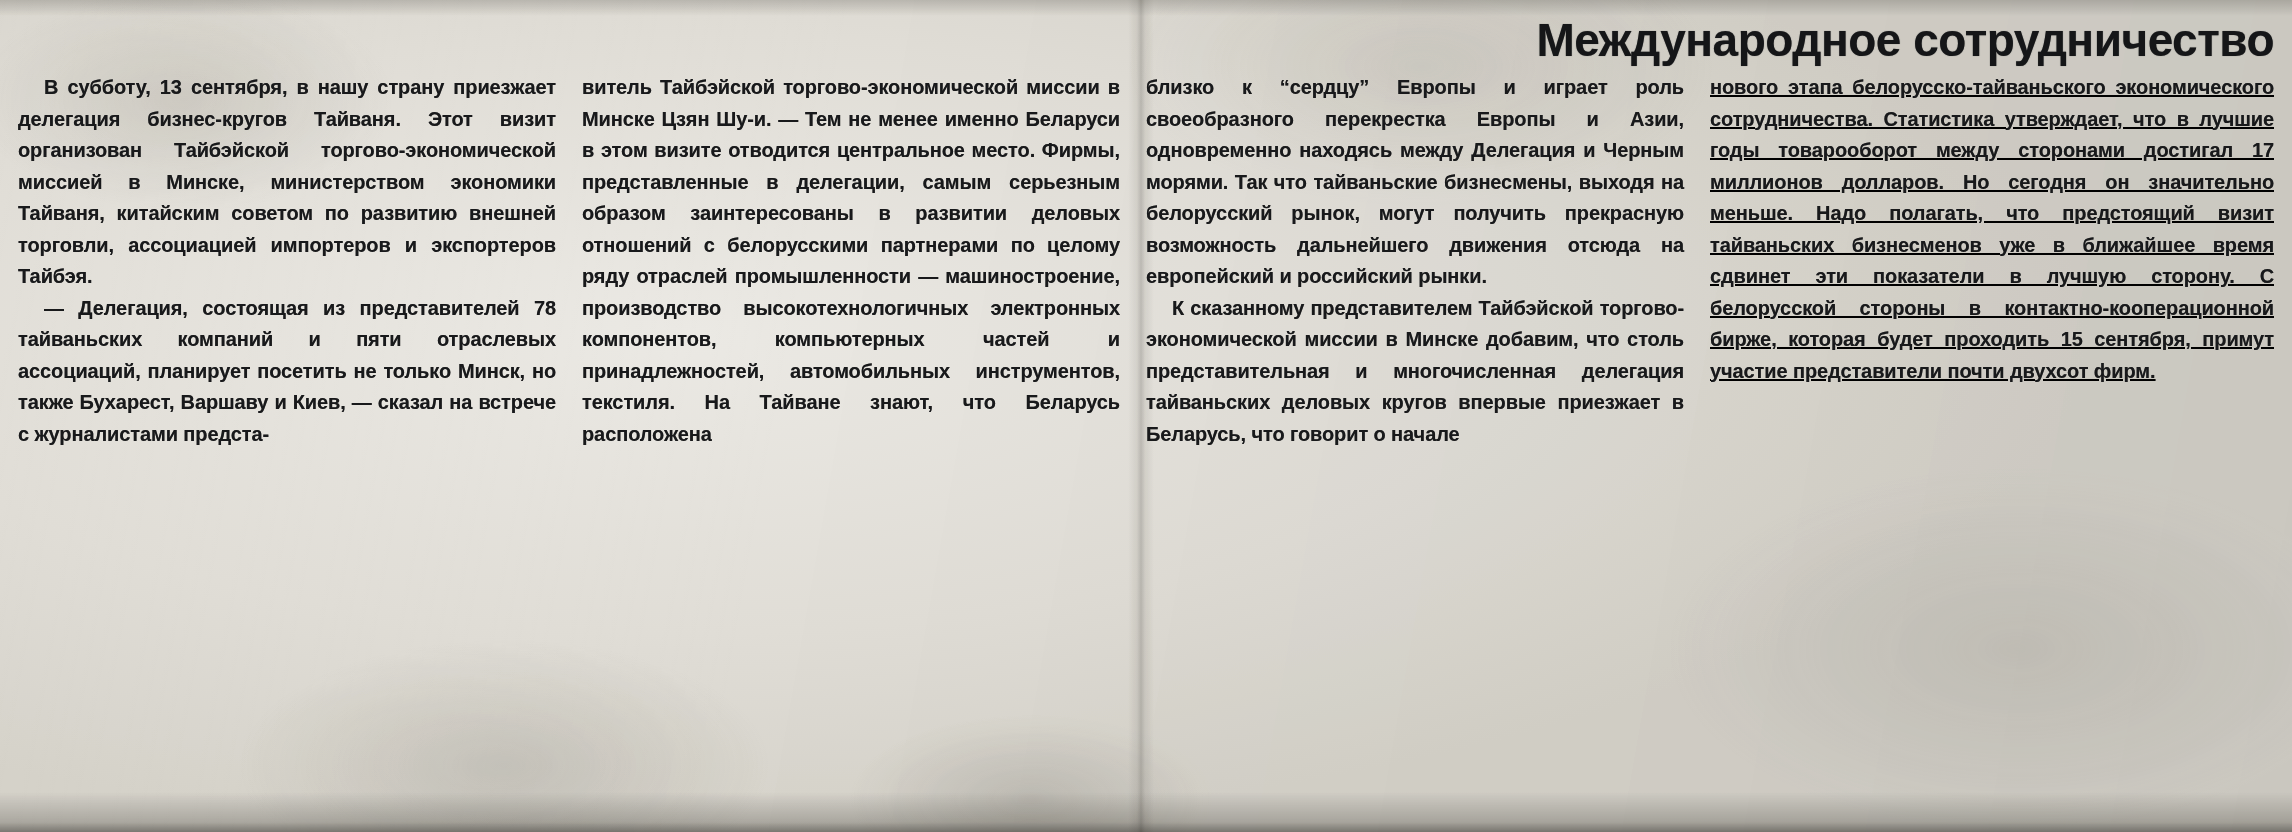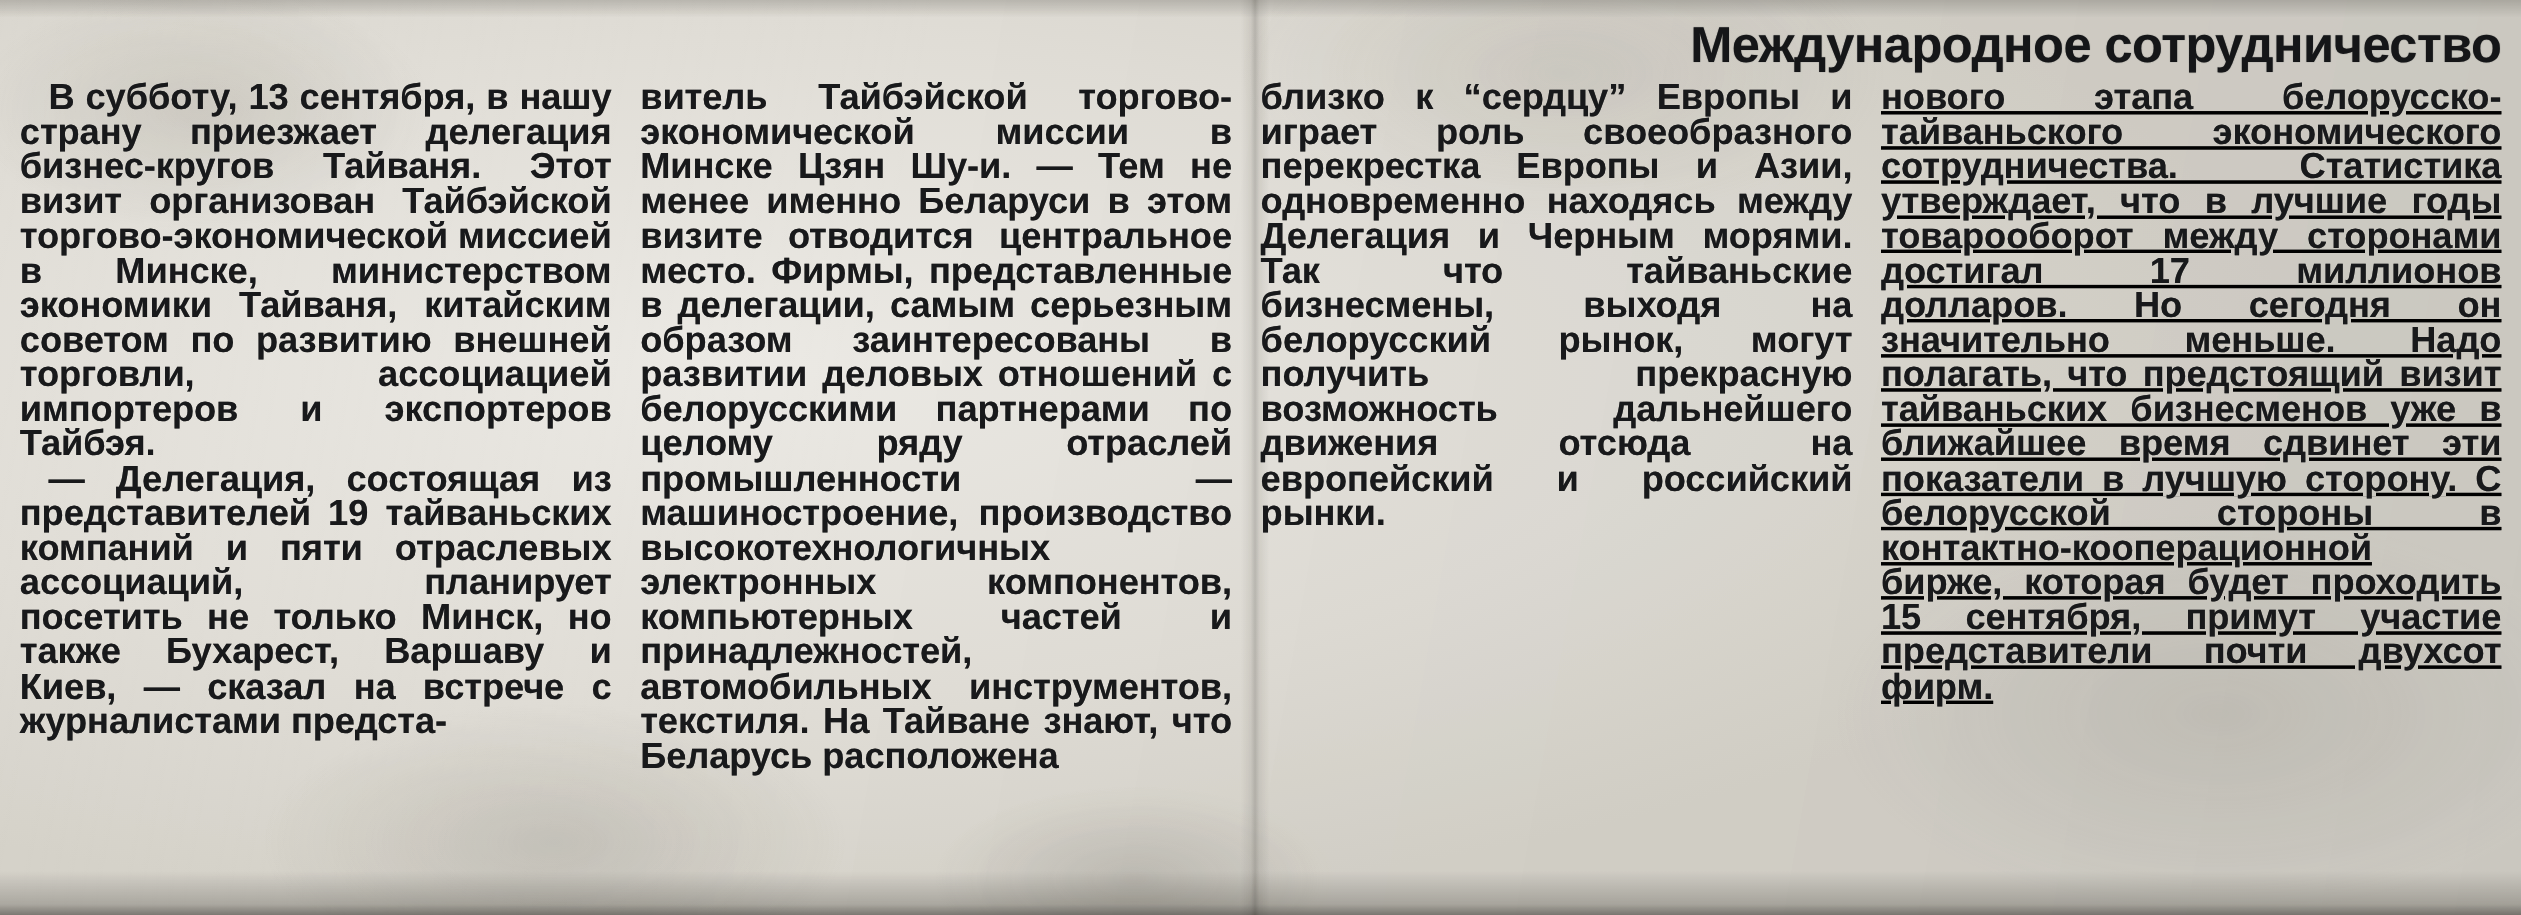--- a/index.html
+++ b/index.html
@@ -114,21 +114,21 @@
     width: 25%;
     box-sizing: border-box;
     padding-right: 26px;
   }
   .column:last-child { padding-right: 0; text-decoration: underline; }
 
   .column p {
     margin: 0 0 0 0;
     font-family: "Liberation Sans", sans-serif;
     font-weight: 700;
-    font-size: 33px;
+    font-size: 20px;
     line-height: 31.5px;
     color: #1a1b1d;
     text-align: justify;
     text-justify: inter-word;
     text-indent: 26px;
     letter-spacing: -0.1px;
     text-shadow: 0 0 .6px rgba(0,0,0,.5);
     -webkit-hyphens: none;
     hyphens: none;
   }
@@ -161,29 +161,30 @@
 
   <div class="content">
 
     <h2 id="kicker">Международное сотрудничество</h2>
 
 
     <div id="columns">
 
       <div class="column">
         <p>В субботу, 13 сентября, в нашу страну приезжает делегация бизнес-кругов Тайваня. Этот визит организован Тайбэйской торгово-экономической миссией в Минске, министерством экономики Тайваня, китайским советом по развитию внешней торговли, ассоциацией импортеров и экспортеров Тайбэя.</p>
-        <p>— Делегация, состоящая из представителей 19 тайваньских компаний и пяти отраслевых ассоциаций, планирует посетить не только Минск, но также Бухарест, Варшаву и Киев, — сказал на встрече с журналистами предста-</p>
+        <p>— Делегация, состоящая из представителей 78 тайваньских компаний и пяти отраслевых ассоциаций, планирует посетить не только Минск, но также Бухарест, Варшаву и Киев, — сказал на встрече с журналистами предста-</p>
       </div>
 
       <div class="column">
         <p class="noindent">витель Тайбэйской торгово-экономической миссии в Минске Цзян Шу-и. — Тем не менее именно Беларуси в этом визите отводится центральное место. Фирмы, представленные в делегации, самым серьезным образом заинтересованы в развитии деловых отношений с белорусскими партнерами по целому ряду отраслей промышленности — машиностроение, производство высокотехнологичных электронных компонентов, компьютерных частей и принадлежностей, автомобильных инструментов, текстиля. На Тайване знают, что Беларусь расположена</p>
       </div>
 
       <div class="column">
         <p class="noindent">близко к “сердцу” Европы и играет роль своеобразного перекрестка Европы и Азии, одновременно находясь между Делегация и Черным морями. Так что тайваньские бизнесмены, выходя на белорусский рынок, могут получить прекрасную возможность дальнейшего движения отсюда на европейский и российский рынки.</p>
+        <p>К сказанному представителем Тайбэйской торгово-экономической миссии в Минске добавим, что столь представительная и многочисленная делегация тайваньских деловых кругов впервые приезжает в Беларусь, что говорит о начале</p>
       </div>
 
       <div class="column">
         <p class="noindent">нового этапа белорусско-тайваньского экономического сотрудничества. Статистика утверждает, что в лучшие годы товарооборот между сторонами достигал 17 миллионов долларов. Но сегодня он значительно меньше. Надо полагать, что предстоящий визит тайваньских бизнесменов уже в ближайшее время сдвинет эти показатели в лучшую сторону. С белорусской стороны в контактно-кооперационной бирже, которая будет проходить 15 сентября, примут участие представители почти двухсот фирм.</p>
       </div>
 
     </div>
   </div>
 </div>
 

